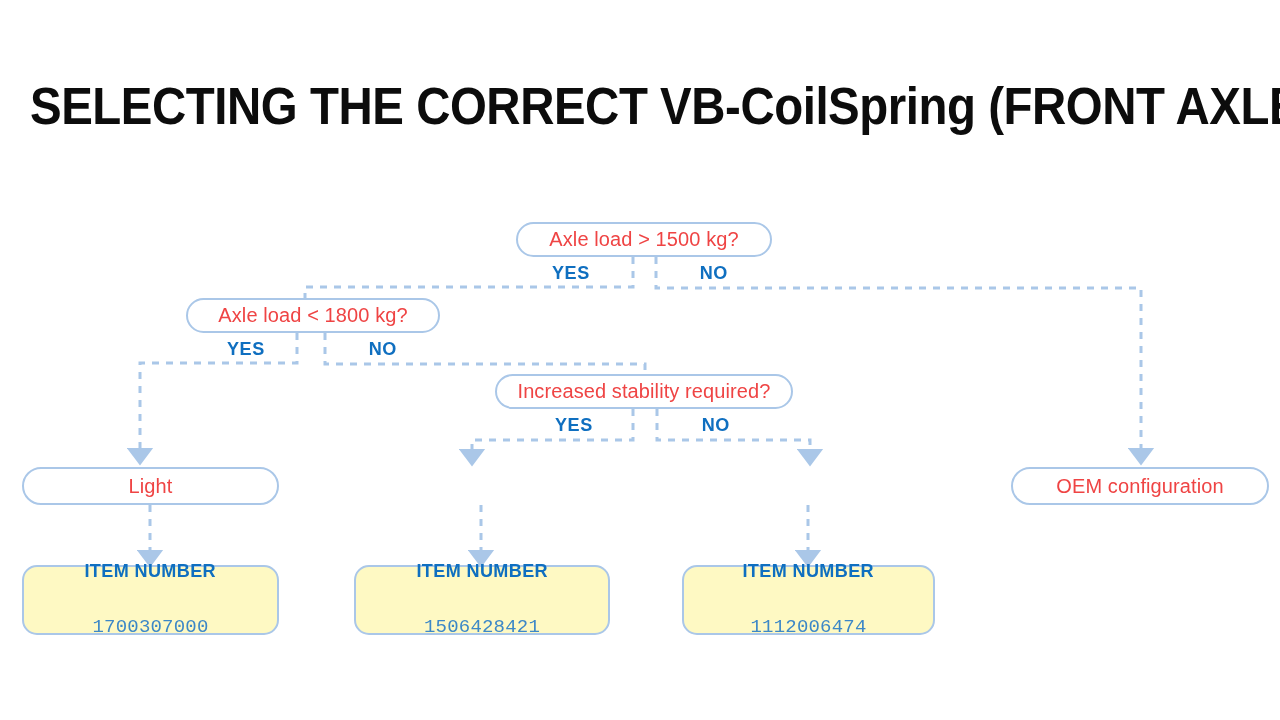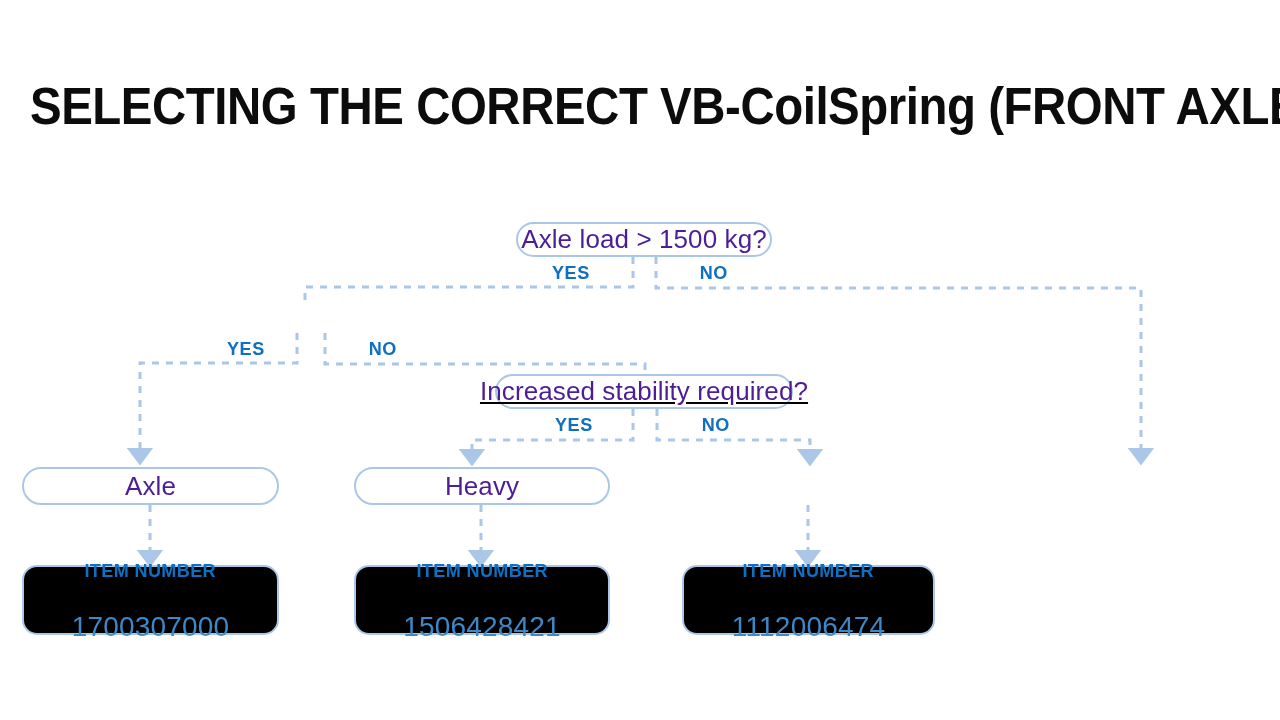--- a/index.html
+++ b/index.html
@@ -62,52 +62,52 @@
   }
   .node.decision {
     border-radius: 22px;
     height: 35px;
   }
   .node.result {
     border-radius: 22px;
     height: 38px;
   }
   .node-label {
-    font-size: 26px;
-    color: #4c1d95;
+    font-size: 20px;
+    color: #ef4444;
     font-family: "Liberation Sans Narrow", "Liberation Sans", sans-serif;
     white-space: nowrap;
     letter-spacing: 0.1px;
   }
 
   
   .item-box {
     position: absolute;
     box-sizing: border-box;
-    background: #000000;
+    background: #fef9c3;
     border: 2px solid #aac7e8;
     border-radius: 15px;
     height: 70px;
     display: flex;
     flex-direction: column;
     align-items: center;
     justify-content: center;
   }
   .item-heading {
     font-family: "Liberation Sans Narrow", "Liberation Sans", sans-serif;
     font-weight: bold;
     font-size: 19px;
     color: #0f6fc0;
     letter-spacing: 0.4px;
     line-height: 22px;
     transform: scaleX(0.95);
   }
   .item-value {
-    font-family: Liberation Sans, sans-serif;
-    font-size: 28px;
+    font-family: Liberation Mono, monospace;
+    font-size: 19px;
     color: #3d88c7;
     line-height: 26px;
     letter-spacing: 0.2px;
     margin-top: 32px;
   }
 
   
   .branch-label {
     position: absolute;
     font-family: "Liberation Sans Narrow", "Liberation Sans", sans-serif;
@@ -169,38 +169,41 @@
       <path d="M808,505 L808,557" fill="none" stroke="#aac7e8" stroke-width="3" stroke-dasharray="7 7" stroke-linecap="butt" marker-end="url(#arrow)"></path>
     </g>
   </svg>
 
   <div class="node decision" style="left:516px; top:222px; width:256px;">
     <span class="node-label">Axle load &gt; 1500 kg?</span>
   </div>
   <div class="branch-label" style="left:551px; top:262px;">YES</div>
   <div class="branch-label" style="left:699px; top:262px;">NO</div>
 
+  <div class="node decision" style="left:186px; top:298px; width:254px;">
+    <span class="node-label">Axle load &lt; 1800 kg?</span>
+  </div>
   <div class="branch-label" style="left:226px; top:338px;">YES</div>
   <div class="branch-label" style="left:368px; top:338px;">NO</div>
 
-  <div class="node decision" style="left:495px; top:374px; width:298px;text-decoration:underline;">
+  <div class="node decision" style="left:495px; top:374px; width:298px;">
     <span class="node-label">Increased stability required?</span>
   </div>
   <div class="branch-label" style="left:554px; top:414px;">YES</div>
   <div class="branch-label" style="left:701px; top:414px;">NO</div>
 
   <div class="node result" style="left:22px; top:467px; width:257px;">
-    <span class="node-label">Axle</span>
-  </div>
-
-  <div class="node result" style="left:354px; top:467px; width:256px;">
-    <span class="node-label">Heavy</span>
-  </div>
-
-
+    <span class="node-label">Light</span>
+  </div>
+
+
+
+  <div class="node result" style="left:1011px; top:467px; width:258px;">
+    <span class="node-label">OEM configuration</span>
+  </div>
 
   <div class="item-box" style="left:22px; top:565px; width:257px;">
     <span class="item-heading">ITEM NUMBER</span>
     <span class="item-value">1700307000</span>
   </div>
 
   <div class="item-box" style="left:354px; top:565px; width:256px;">
     <span class="item-heading">ITEM NUMBER</span>
     <span class="item-value">1506428421</span>
   </div>

